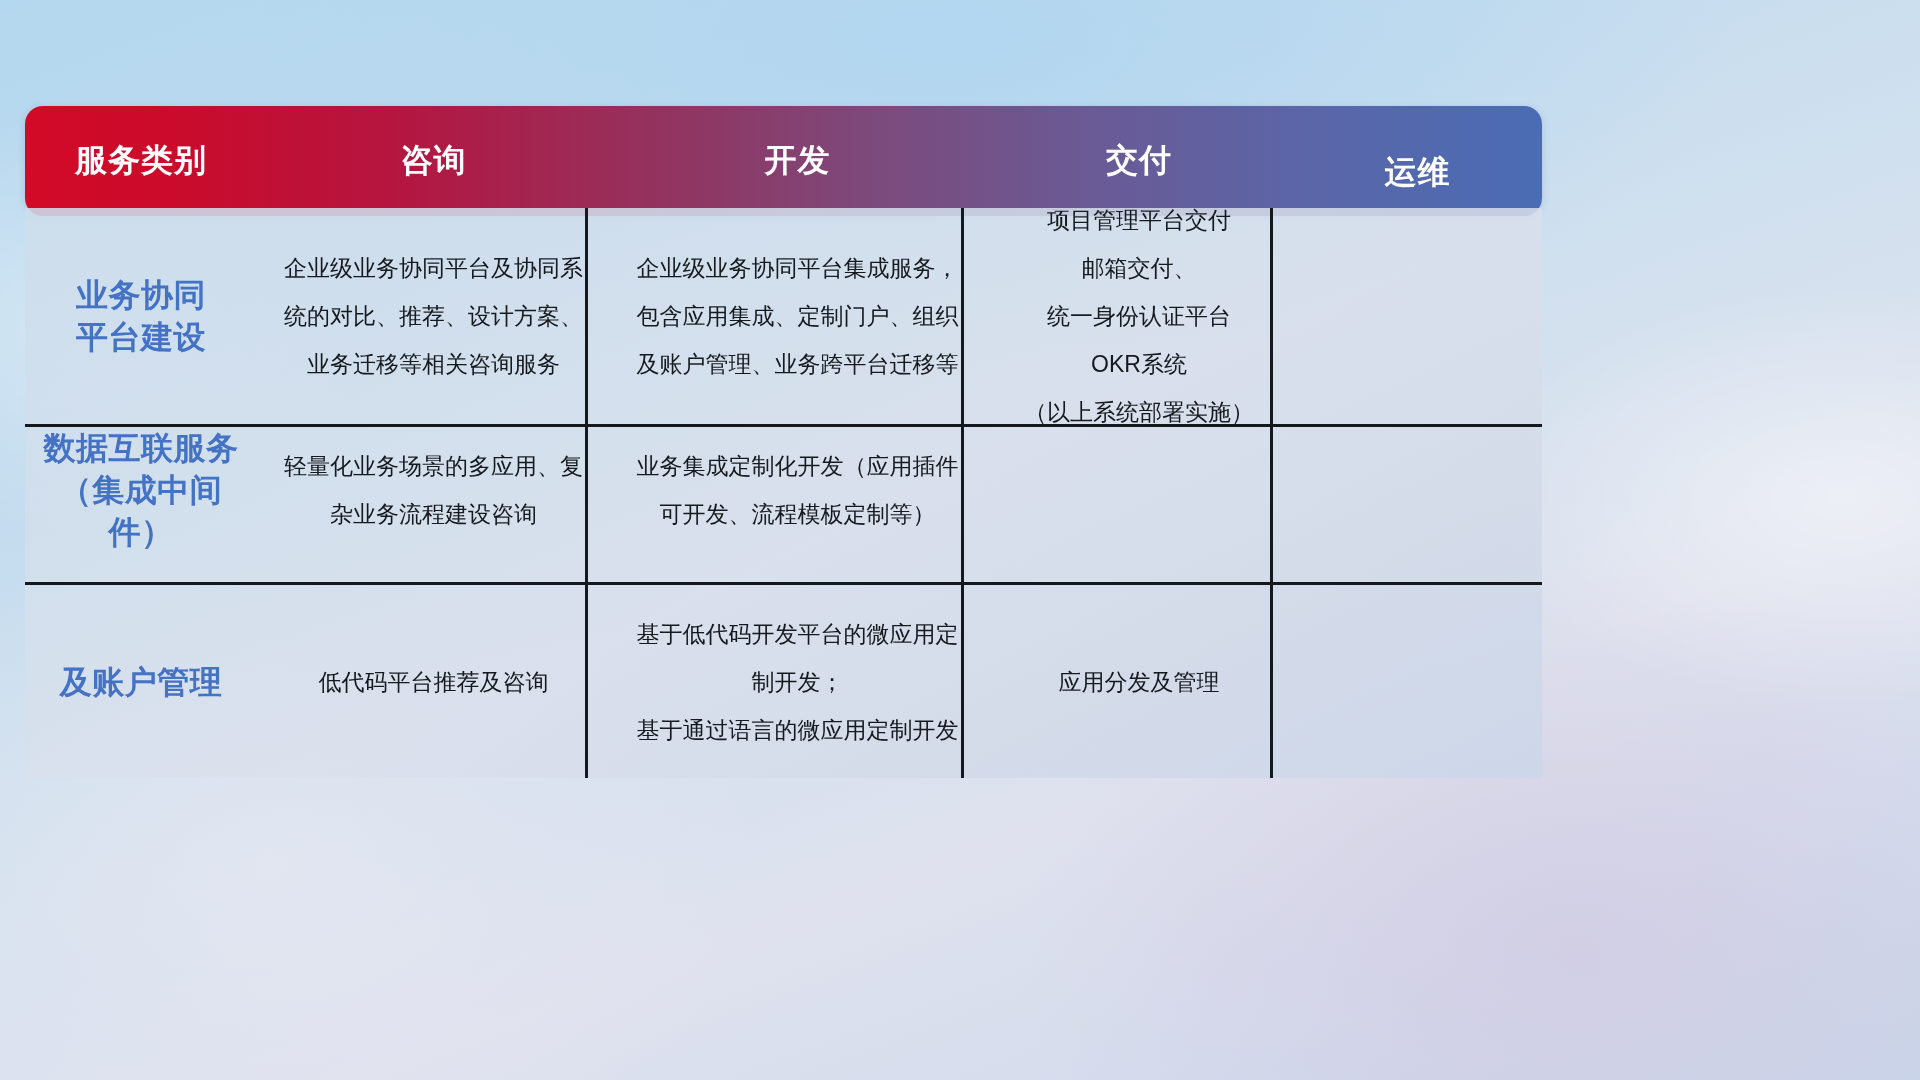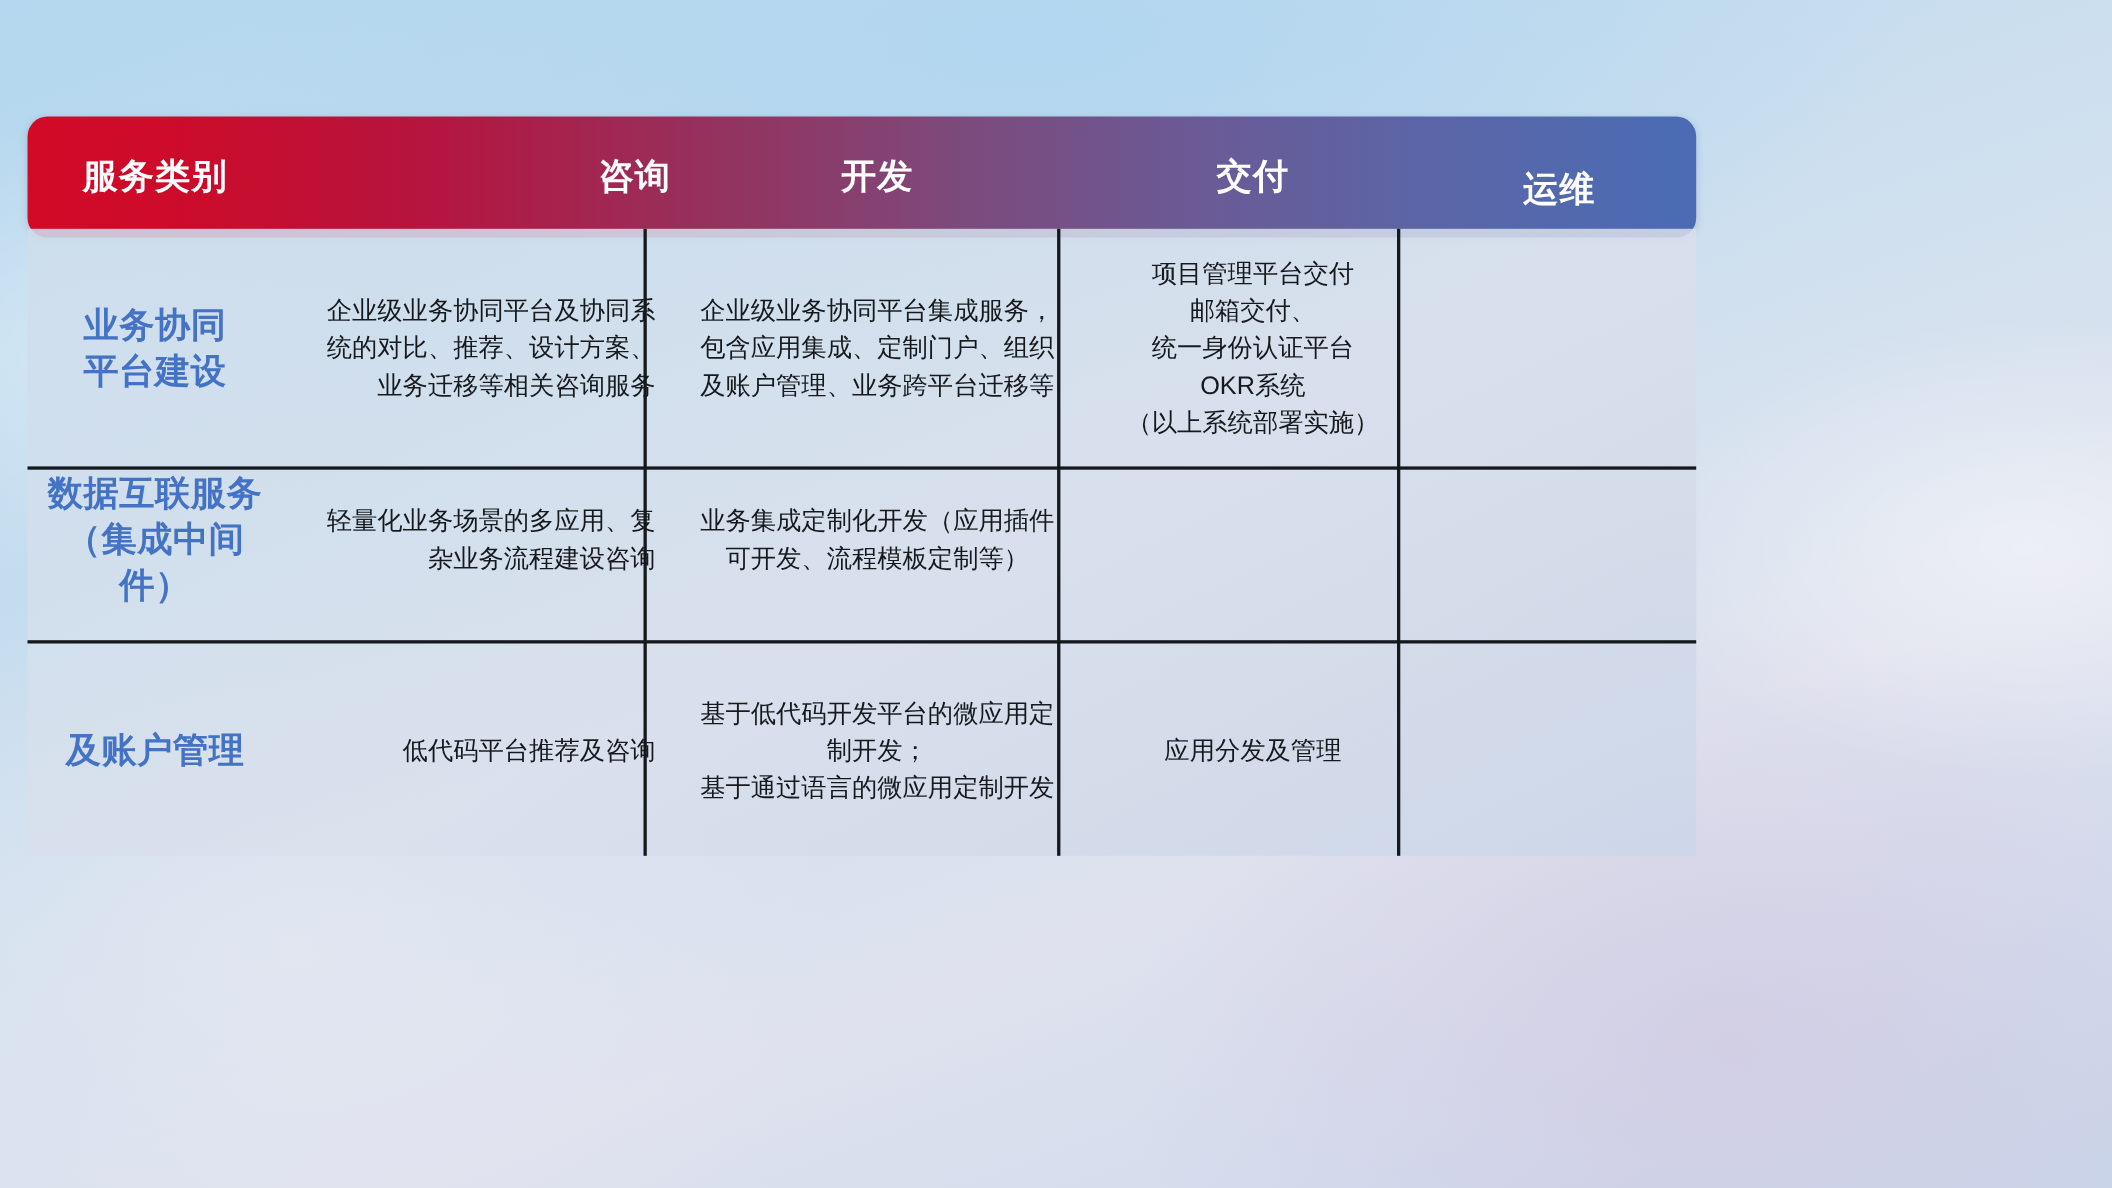--- a/index.html
+++ b/index.html
@@ -105,35 +105,35 @@
     position: absolute;
     width: 3px;
     background: #15191e;
   }
 
   .cell {
     box-sizing: border-box;
     text-align: center;
     color: #16191d;
     font-size: 23px;
-    line-height: 34px;
+    line-height: 48px;
     padding: 0 14px;
     white-space: pre-line;
   }
   .cell.label {
     color: #4472c4;
     font-weight: bold;
     font-size: 32px;
     line-height: 42px;
     letter-spacing: 0.5px;
   }
 
   
   .c0 { width: 232px; }
-  .c1 { width: 353px; text-align: right; }
+  .c1 { width: 353px; }
   .c2 { width: 375px; }
   .c3 { width: 308px; }
   .c4 { width: 249px; margin-top: 24px; }
 </style>
 </head>
 <body>
 
 <div id="bg"></div>
 <div id="bg2"></div>
 

